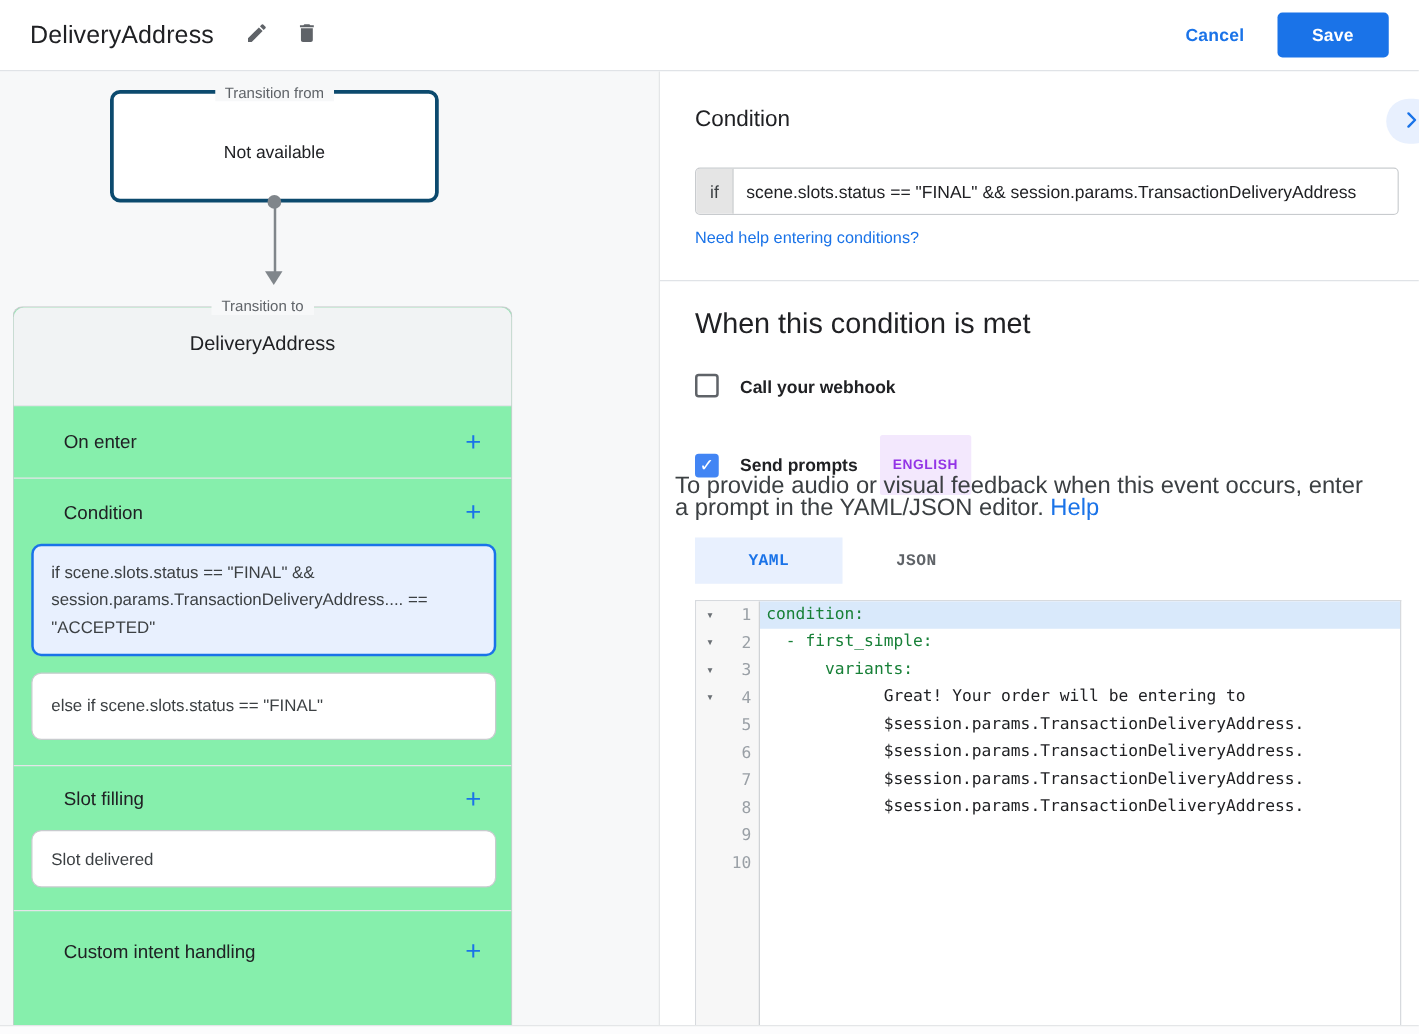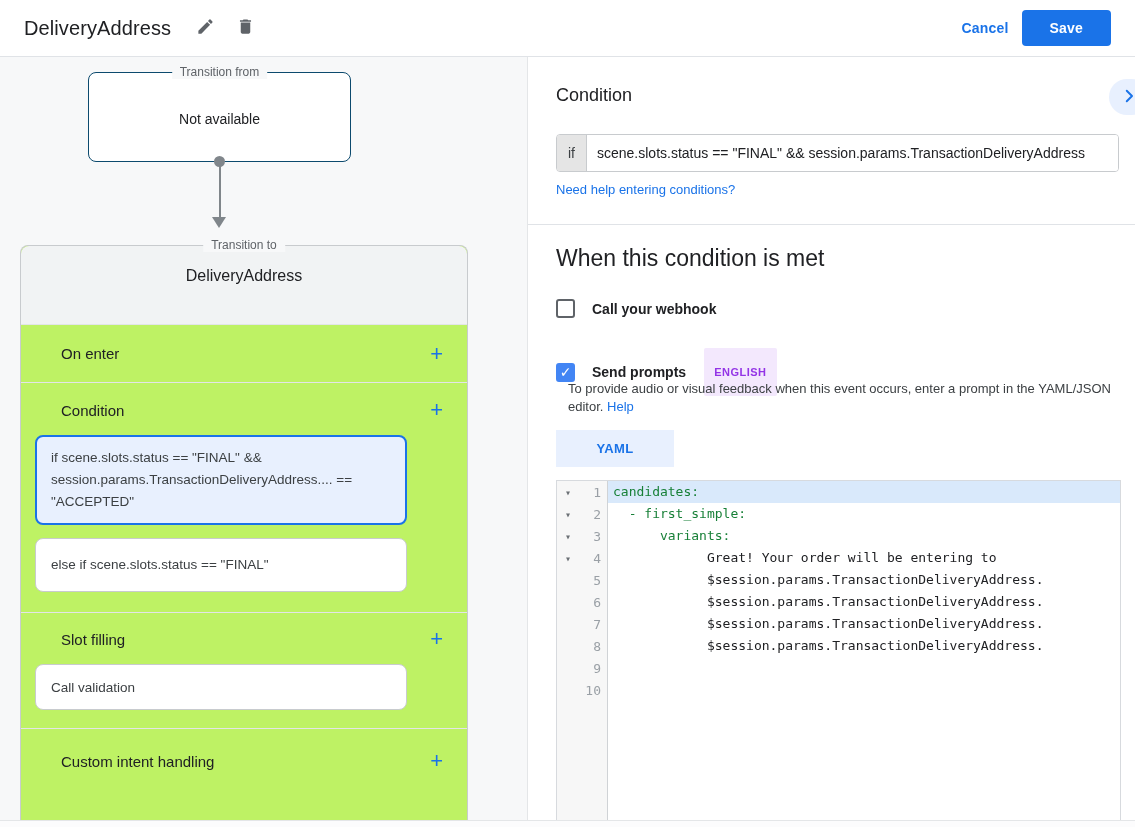--- a/index.html
+++ b/index.html
@@ -11,39 +11,39 @@
     border-bottom:1px solid #e0e3e7; display:flex; align-items:center; padding:0 24px; z-index:30; }
   .appbar-title { font-size:20px; color:#202124; letter-spacing:.1px; }
   .iconbtn { width:40px; height:40px; border:none; background:transparent; display:flex;
     align-items:center; justify-content:center; cursor:pointer; border-radius:50%; }
   .iconbtn svg { fill:#5f6368; }
   .appbar .iconbtn.edit { margin-left:14px; }
   .appbar-spacer { flex:1; }
   .btn-text { border:none; background:transparent; color:#1a73e8; font-size:14px; font-weight:700;
     padding:9px 12px; cursor:pointer; letter-spacing:.2px; }
   .btn-primary { background:#1a73e8; color:#fff; border:none; border-radius:4px; font-size:14px;
-    font-weight:700; padding:10px 28px; margin-left:1px; cursor:pointer; letter-spacing:.2px; }
+    font-weight:700; padding:10px 28px; margin-left:14px; cursor:pointer; letter-spacing:.2px; }
 
   
   .left-panel { position:absolute; left:0; top:57px; width:528px; height:763px; background:#f7f8f9;
     border-right:1px solid #e4e6e8; }
-  .legendbox { position:absolute; background:#fff; border:1px solid #0c4a6e; border-radius:8px; }
+  .legendbox { position:absolute; background:#fff; border:3px solid #0c4a6e; border-radius:8px; }
   .legend { position:absolute; top:-8px; left:50%; transform:translateX(-50%); background:#f7f8f9;
     padding:0 8px; font-size:12px; color:#5f6368; white-space:nowrap; }
   .from-box { left:88px; top:15px; width:263px; height:90px; }
   .from-value { position:absolute; left:0; right:0; top:38px; text-align:center; font-size:14px; color:#202124; }
 
   .connector-dot { position:absolute; left:214px; top:99px; width:11px; height:11px; border-radius:50%;
     background:#80868b; }
   .connector-line { position:absolute; left:218.5px; top:104px; width:2px; height:58px; background:#80868b; }
   .connector-arrow { position:absolute; left:212px; top:160px; width:0; height:0;
     border-left:7px solid transparent; border-right:7px solid transparent; border-top:11px solid #80868b; }
 
   
-  .scene-card { position:absolute; left:20px; top:188px; width:448px; height:576px; background:#bef264;
+  .scene-card { position:absolute; left:10px; top:188px; width:400px; height:576px; background:#86efac;
     border:1px solid #c8cbce; border-radius:8px 8px 0 0; border-bottom:none; }
   .scene-card .legend { background:#f7f8f9; }
   .card-header { height:78px; background:#f1f3f4; border-radius:8px 8px 0 0; text-align:center; padding-top:21px; }
   .card-title { font-size:16px; color:#202124; }
   .card-subtitle { font-size:12px; color:#5f6368; margin-top:6px; }
   .srow { border-top:1px solid #e3e5e8; }
   .section-head { display:flex; align-items:center; justify-content:space-between; }
   .section-label { font-size:15px; color:#202124;margin-left:20px; }
   .plus { border:none; background:transparent; color:#1a73e8; font-size:22px; font-weight:400;
     cursor:pointer; line-height:20px; padding:0 4px; }
@@ -85,27 +85,27 @@
   .check-row { position:absolute; left:28px; display:flex; align-items:center; cursor:pointer; }
   .row-webhook { top:242px; }
   .row-prompts { top:291px; }
   .checkbox { width:19px; height:19px; border-radius:3px; margin-right:17px; flex:none; }
   .checkbox.unchecked { border:2px solid #5f6368; background:#fff; }
   .checkbox.checked { border:2px solid #4285f4; background:#4285f4; color:#fff; display:flex;
     align-items:center; justify-content:center; font-size:14px; font-weight:700; }
   .check-label { font-size:14px; font-weight:700; color:#202124; }
   .lang-badge { margin-left:18px; background:#f3e8fd; color:#9334e6; font-size:11px; font-weight:700;
     letter-spacing:.5px; padding:18px 10px; border-radius:2px; }
-  .rp-desc { position:absolute; left:40px; top:323px; width:560px; font-size:13px; line-height:18px;
+  .rp-desc { position:absolute; left:12px; top:323px; width:560px; font-size:19px; line-height:18px;
     color:#3c4043; }
   .inline-link { color:#1a73e8; cursor:pointer; }
 
   .tabs { position:absolute; left:28px; top:373px; display:flex; }
   .tab { width:118px; height:37px; display:flex; align-items:center; justify-content:center;
-    font-size:13px; font-weight:700; letter-spacing:.3px; cursor:pointer; color:#5f6368; background:transparent; border:none; }
+    font-size:13px; font-weight:700; letter-spacing:.3px; cursor:pointer; color:#5f6368; background:transparent; border:none;font-family:Liberation Mono, monospace; }
   .tab.active { background:#e8f0fe; color:#1a73e8; }
 
   
   .editor { position:absolute; left:28px; top:423px; width:565px; height:340px; border:1px solid #d7dade;
     border-bottom:none; background:#fff; display:flex; overflow:hidden;
     font-family:"DejaVu Sans Mono","Liberation Mono",monospace; font-size:13px; }
   .gutter { width:51px; background:#f7f7f7; border-right:1px solid #d0d3d6; flex:none; }
   .gutter-row { height:22px; display:flex; align-items:center; }
   .fold { width:22px; text-align:center; color:#6b7075; font-size:10px; cursor:pointer; }
   .lnum { flex:1; text-align:right; padding-right:6px; color:#9aa0a6; font-size:13px; }
@@ -171,21 +171,21 @@
       <div class="cond-box cond-active">if scene.slots.status == "FINAL" &amp;&amp; session.params.TransactionDeliveryAddress.... == "ACCEPTED"</div>
       <div class="cond-box cond-else">else if scene.slots.status == "FINAL"</div>
     </div>
 
     <div class="srow section section-slot">
       <div class="section-head">
         <span class="section-label">Slot filling</span>
         <button class="plus">+</button>
       </div>
       <div id="slot-list">
-          <div class="slot-box h46">Call validation</div>
+          <div class="slot-box h46">Slot delivered</div>
         </div>
     </div>
 
     <div class="srow section-head section-custom">
       <span class="section-label">Custom intent handling</span>
       <button class="plus">+</button>
     </div>
   </div>
 </div>
 
@@ -223,20 +223,21 @@
     <span class="lang-badge">ENGLISH</span>
   </div>
 
   <div class="rp-desc">
     <span>To provide audio or visual feedback when this event occurs, enter a prompt in the YAML/JSON editor.</span>
     <span class="inline-link">Help</span>
   </div>
 
   <div class="tabs" id="tabs">
       <button class="tab active">YAML</button>
+      <button class="tab">JSON</button>
     </div>
 
   <div class="editor">
     <div class="gutter" id="gutter">
         <div class="gutter-row">
           <span class="fold">▾</span>
           <span class="lnum">1</span>
         </div>
         <div class="gutter-row">
           <span class="fold">▾</span>
@@ -269,21 +270,21 @@
         <div class="gutter-row">
           <span class="fold"></span>
           <span class="lnum">9</span>
         </div>
         <div class="gutter-row">
           <span class="fold"></span>
           <span class="lnum">10</span>
         </div>
       </div>
     <div class="code-area" id="code-area">
-        <div class="code-row hl"><span class="tok-key">candidates:</span></div>
+        <div class="code-row hl"><span class="tok-key">condition:</span></div>
         <div class="code-row">  <span class="tok-dash">- </span><span class="tok-key">first_simple:</span></div>
         <div class="code-row">      <span class="tok-key">variants:</span></div>
         <div class="code-row">            <span class="tok-plain">Great! Your order will be entering to</span></div>
         <div class="code-row">            <span class="tok-plain">$session.params.TransactionDeliveryAddress.</span></div>
         <div class="code-row">            <span class="tok-plain">$session.params.TransactionDeliveryAddress.</span></div>
         <div class="code-row">            <span class="tok-plain">$session.params.TransactionDeliveryAddress.</span></div>
         <div class="code-row">            <span class="tok-plain">$session.params.TransactionDeliveryAddress.</span></div>
         <div class="code-row"></div>
       </div>
   </div>

